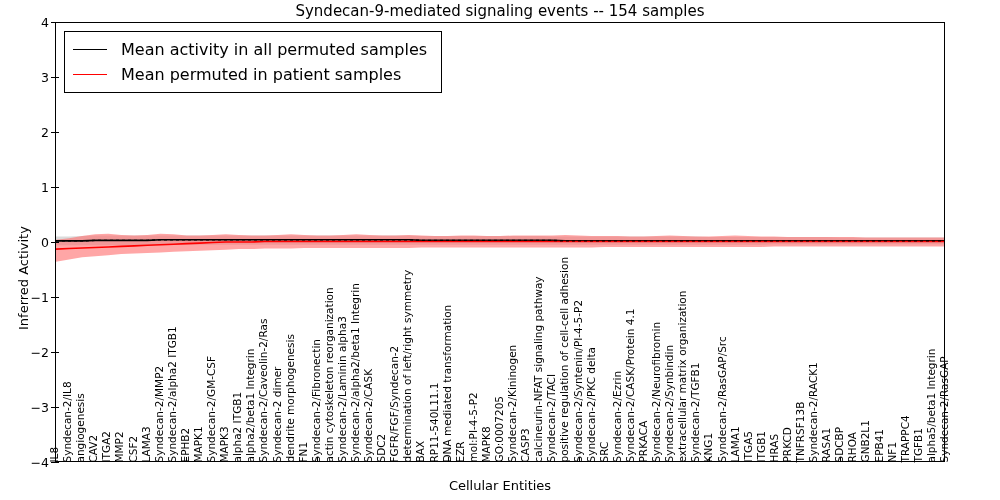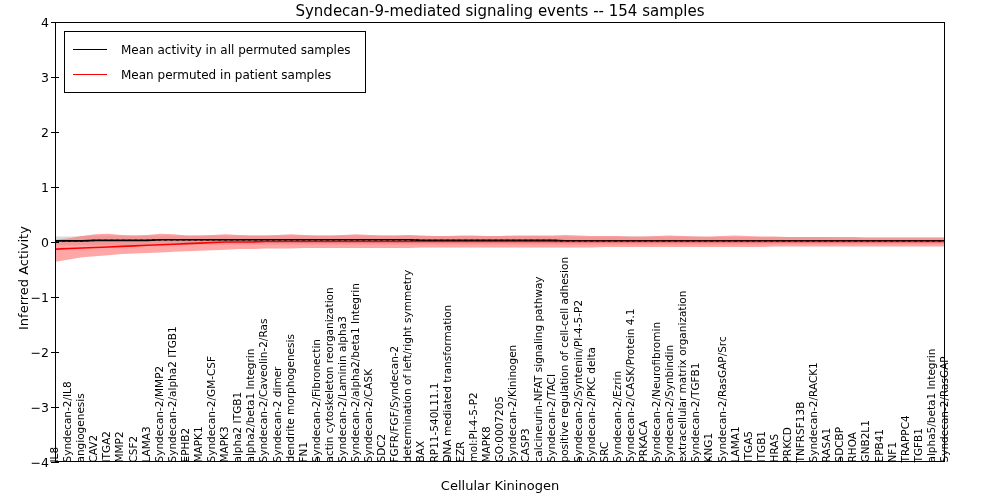--- a/index.html
+++ b/index.html
@@ -32,21 +32,21 @@
   .xlab{position:absolute;bottom:0;font-size:10.5px;color:#000;
         white-space:nowrap;transform-origin:left bottom;
         transform:rotate(-90deg);line-height:10.5px;}
 
   
   #legend{position:absolute;left:64px;top:31px;border:1px solid #000;
           background:#fff;padding:5px 14px 5px 8px;}
   .legrow{display:flex;align-items:center;height:25px;}
   .legline{width:34px;height:0;border-top:1.6px solid #000;margin-right:14px;}
   .legline.red{border-top-color:#ff0000;}
-  .legtxt{font-size:12px;color:#000;white-space:nowrap;}
+  .legtxt{font-size:16px;color:#000;white-space:nowrap;}
 </style>
 </head>
 <body>
 
 <div id="page">
 
   <div id="title">Syndecan-9-mediated signaling events -- 154 samples</div>
 
   <div id="ylabel">Inferred Activity</div>
   <div id="yaxis"></div>
@@ -136,21 +136,21 @@
       <div class="xlab" style="left: 789.294px;">SDCBP</div>
       <div class="xlab" style="left: 802.382px;">RHOA</div>
       <div class="xlab" style="left: 815.471px;">GNB2L1</div>
       <div class="xlab" style="left: 828.559px;">EPB41</div>
       <div class="xlab" style="left: 841.647px;">NF1</div>
       <div class="xlab" style="left: 854.735px;">TRAPPC4</div>
       <div class="xlab" style="left: 867.824px;">TGFB1</div>
       <div class="xlab" style="left: 880.912px;">alpha5/beta1 Integrin</div>
       <div class="xlab" style="left: 894px;">Syndecan-2/RasGAP</div>
     </div>
-  <div id="xlabel">Cellular Kininogen</div>
+  <div id="xlabel">Cellular Entities</div>
 
   <div id="legend">
     <div class="legrow">
       <span class="legline"></span>
       <span class="legtxt">Mean activity in all permuted samples</span>
     </div>
     <div class="legrow">
       <span class="legline red"></span>
       <span class="legtxt">Mean permuted in patient samples</span>
     </div>

